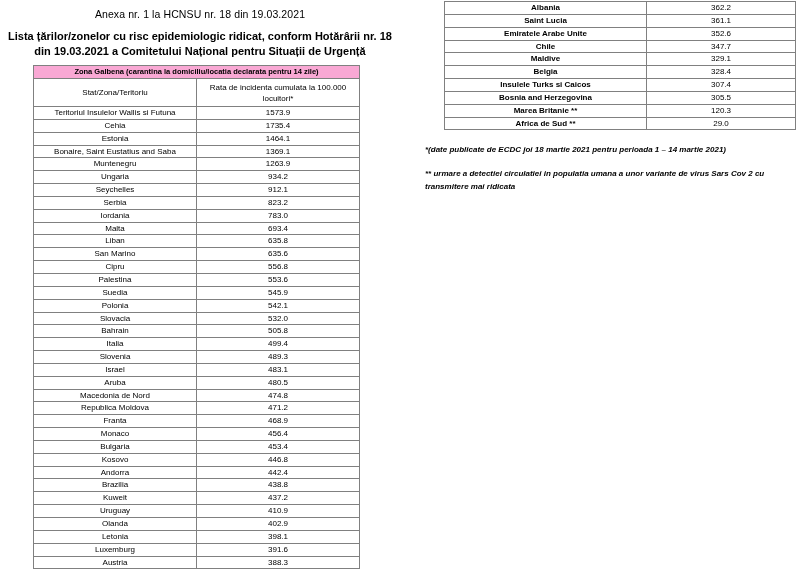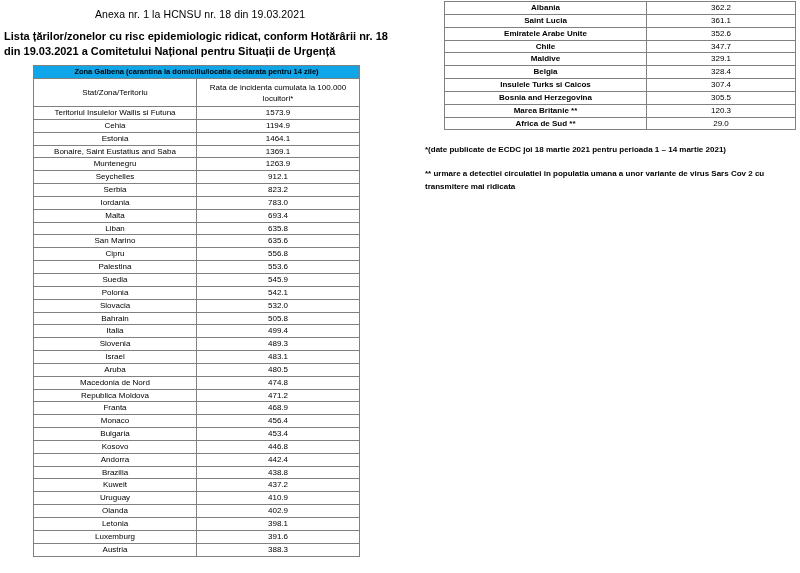--- a/index.html
+++ b/index.html
@@ -24,21 +24,21 @@
     width: 400px;
   }
   #annex-line {
     text-align: center;
     font-size: 10.5px;
     font-weight: normal;
     padding-top: 8px;
     letter-spacing: 0.1px;
   }
   #doc-title {
-    text-align: left;
+    text-align: center;
     font-size: 11px;
     font-weight: bold;
     line-height: 15px;
     padding: 9px 4px 0 4px;
   }
 
   
   .data-table {
     position: absolute;
     border-collapse: collapse;
@@ -61,21 +61,21 @@
     top: 65px;
     width: 327px;
   }
   #right-table {
     left: 444px;
     top: 1px;
     width: 349px;
   }
 
   .yellow-banner td {
-    background: #0ea5e9;
+    background: #f9a8d4;
     font-size: 7.5px;
     font-weight: bold;
     height: 12px;
     line-height: 12px;
     color: #000;
   }
 
   .col-head td {
     font-size: 8px;
     height: 25px;
@@ -91,20 +91,21 @@
   #right-table .c-val  { width: 148px; }
 
   
   #footnotes {
     position: absolute;
     left: 425px;
     top: 143px;
     width: 372px;
     font-size: 8px;
     line-height: 13px;
+    font-style: italic;
   }
   .footnote {
     font-weight: bold;
     margin-bottom: 11px;
   }
 </style>
 </head>
 <body>
 
 <div id="doc-header">
@@ -125,33 +126,37 @@
       <td class="c-val">Rata de incidenta cumulata la 100.000 locuitori*</td>
     </tr>
   </tbody>
   <tbody id="left-rows-body">
       <tr>
         <td class="c-name">Teritoriul Insulelor Wallis si Futuna</td>
         <td class="c-val">1573.9</td>
       </tr>
       <tr>
         <td class="c-name">Cehia</td>
-        <td class="c-val">1194.9</td>
+        <td class="c-val">1735.4</td>
       </tr>
       <tr>
         <td class="c-name">Estonia</td>
         <td class="c-val">1464.1</td>
       </tr>
       <tr>
         <td class="c-name">Bonaire, Saint Eustatius and Saba</td>
         <td class="c-val">1369.1</td>
       </tr>
       <tr>
         <td class="c-name">Muntenegru</td>
         <td class="c-val">1263.9</td>
+      </tr>
+      <tr>
+        <td class="c-name">Ungaria</td>
+        <td class="c-val">934.2</td>
       </tr>
       <tr>
         <td class="c-name">Seychelles</td>
         <td class="c-val">912.1</td>
       </tr>
       <tr>
         <td class="c-name">Serbia</td>
         <td class="c-val">823.2</td>
       </tr>
       <tr>

